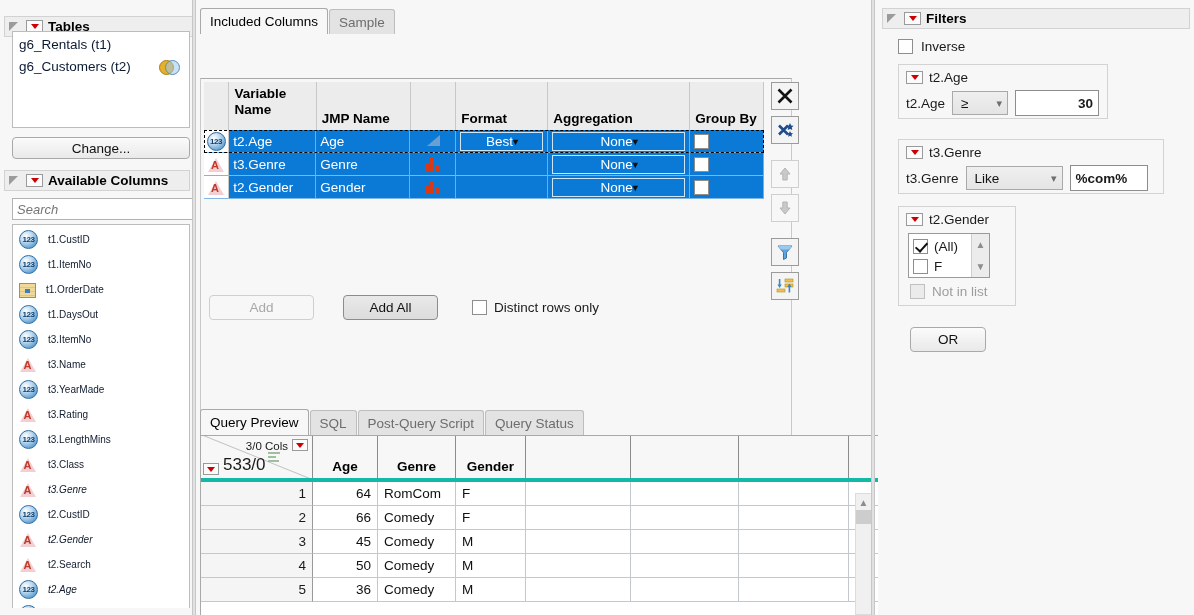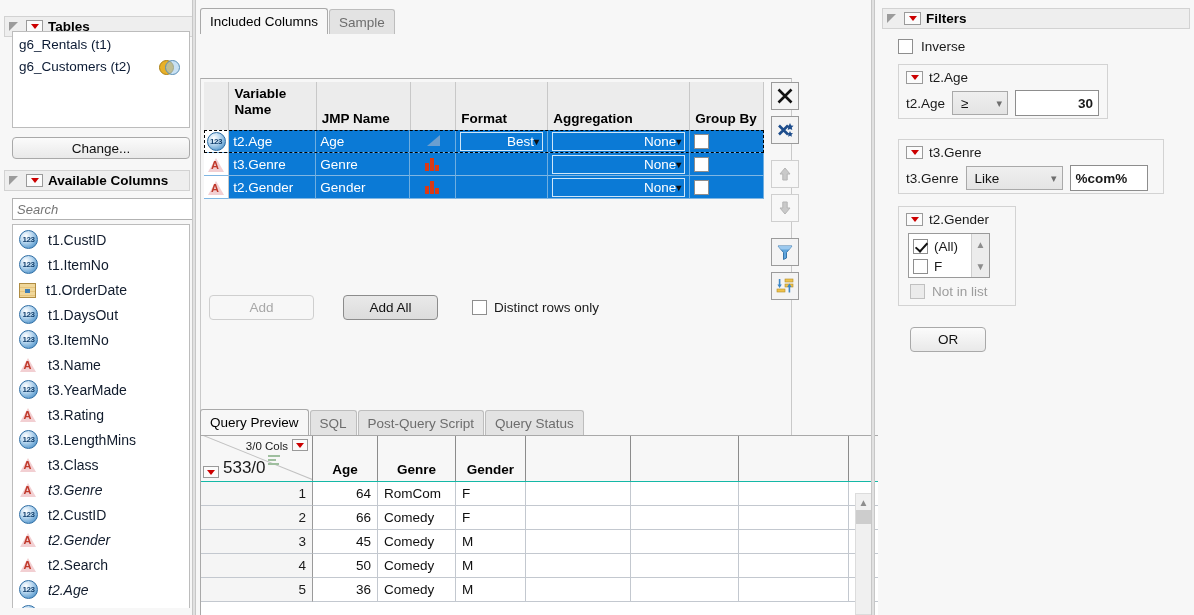--- a/index.html
+++ b/index.html
@@ -82,21 +82,21 @@
     content: ""; width: 0; height: 0;
     border-left: 5px solid transparent; border-right: 5px solid transparent;
     border-top: 6px solid #cc0000;
   }
   #avail-list {
     position: absolute; left: 12px; top: 224px; width: 178px; height: 384px;
     background: #fff; border: 1px solid #bcbcbc; border-bottom: none; overflow: hidden;
     padding-top: 2px;
   }
   .col-row { display: flex; align-items: center; height: 25px; padding-left: 6px; }
-  .col-label { font-size: 14px; color: #101b2c; margin-left: 10px; }
+  .col-label { font-size: 10px; color: #101b2c; margin-left: 10px; }
   .col-label.ital { font-style: italic; }
 
   .ic { width: 19px; height: 19px; flex: none; position: relative; }
   
   .ic.num {
     border-radius: 50%;
     background: radial-gradient(circle at 35% 30%, #ffffff 0%, #bcd9f0 38%, #5f9ed0 78%, #3c7ab0 100%);
     border: 1px solid #2f6ea5;
     color: #13406e; font-size: 8px; font-weight: bold; line-height: 17px; text-align: center;
     letter-spacing: -0.4px;
@@ -165,21 +165,21 @@
   .w-icon { width: 26px; }
   .w-var  { width: 90px; }
   .w-jmp  { width: 97px; }
   .w-mod  { width: 47px; }
   .w-fmt  { width: 95px; }
   .w-agg  { width: 147px; }
   .w-grp  { width: 76px; }
 
   .sel-inline {
     width: 100%; height: 19px; background: #0b7ad6; border: 1px solid #cfe6f8;
-    display: flex; align-items: center; justify-content: flex-end;
+    display: flex; align-items: center; justify-content: center;
     padding: 0 3px 0 4px; color: #fff; font-size: 13.5px;
   }
   .chev { font-size: 10px; color: #0f0f0f; font-weight: bold; }
   .cbx { width: 15px; height: 15px; background: #fff; border: 1px solid #8e8e8e; flex: none; }
   .cbx.checked { position: relative; }
   .cbx.checked::after {
     content: ""; position: absolute; left: 4px; top: 0px; width: 5px; height: 10px;
     border: solid #111; border-width: 0 2px 2px 0; transform: rotate(42deg);
   }
   .cbx.dis { background: #ebebeb; border-color: #c0c0c0; }
@@ -209,21 +209,21 @@
   #addall-btn { width: 95px; height: 25px; margin-left: 29px; background: linear-gradient(#e9e9e9,#dcdcdc); border-color: #8c8c8c; }
   #distinct { margin-left: 34px; display: flex; align-items: center; gap: 7px; font-size: 13.5px; }
 
   
   #qp-tabs { left: 4px; top: 409px; }
   #qp-panel {
     position: absolute; left: 4px; top: 435px; width: 867px; height: 180px;
     background: #fff; border: 1px solid #a9a9a9; border-right: none; border-bottom: none;
     overflow: hidden;
   }
-  .qp-head { display: flex; height: 46px; background: #f7f7f7; border-bottom: 1px solid #14b8a6; }
+  .qp-head { display: flex; height: 46px; background: #f7f7f7; border-bottom: 4px solid #14b8a6; }
   .qp-head .qh {
     border-right: 1px solid #8c8c8c; display: flex; align-items: flex-end; justify-content: center;
     padding-bottom: 4px; font-weight: bold; font-size: 13.5px; color: #000;
   }
   .qp-corner { position: relative; overflow: hidden; }
   .qp-corner .diag {
     position: absolute; left: -10px; top: -6px; width: 160px; height: 1px;
     background: #c2c2c2; transform: rotate(22deg); transform-origin: left center;
   }
   .qp-corner .cols { position: absolute; right: 24px; top: 4px; font-size: 11.5px; font-weight: normal; color: #1a1a1a; }

